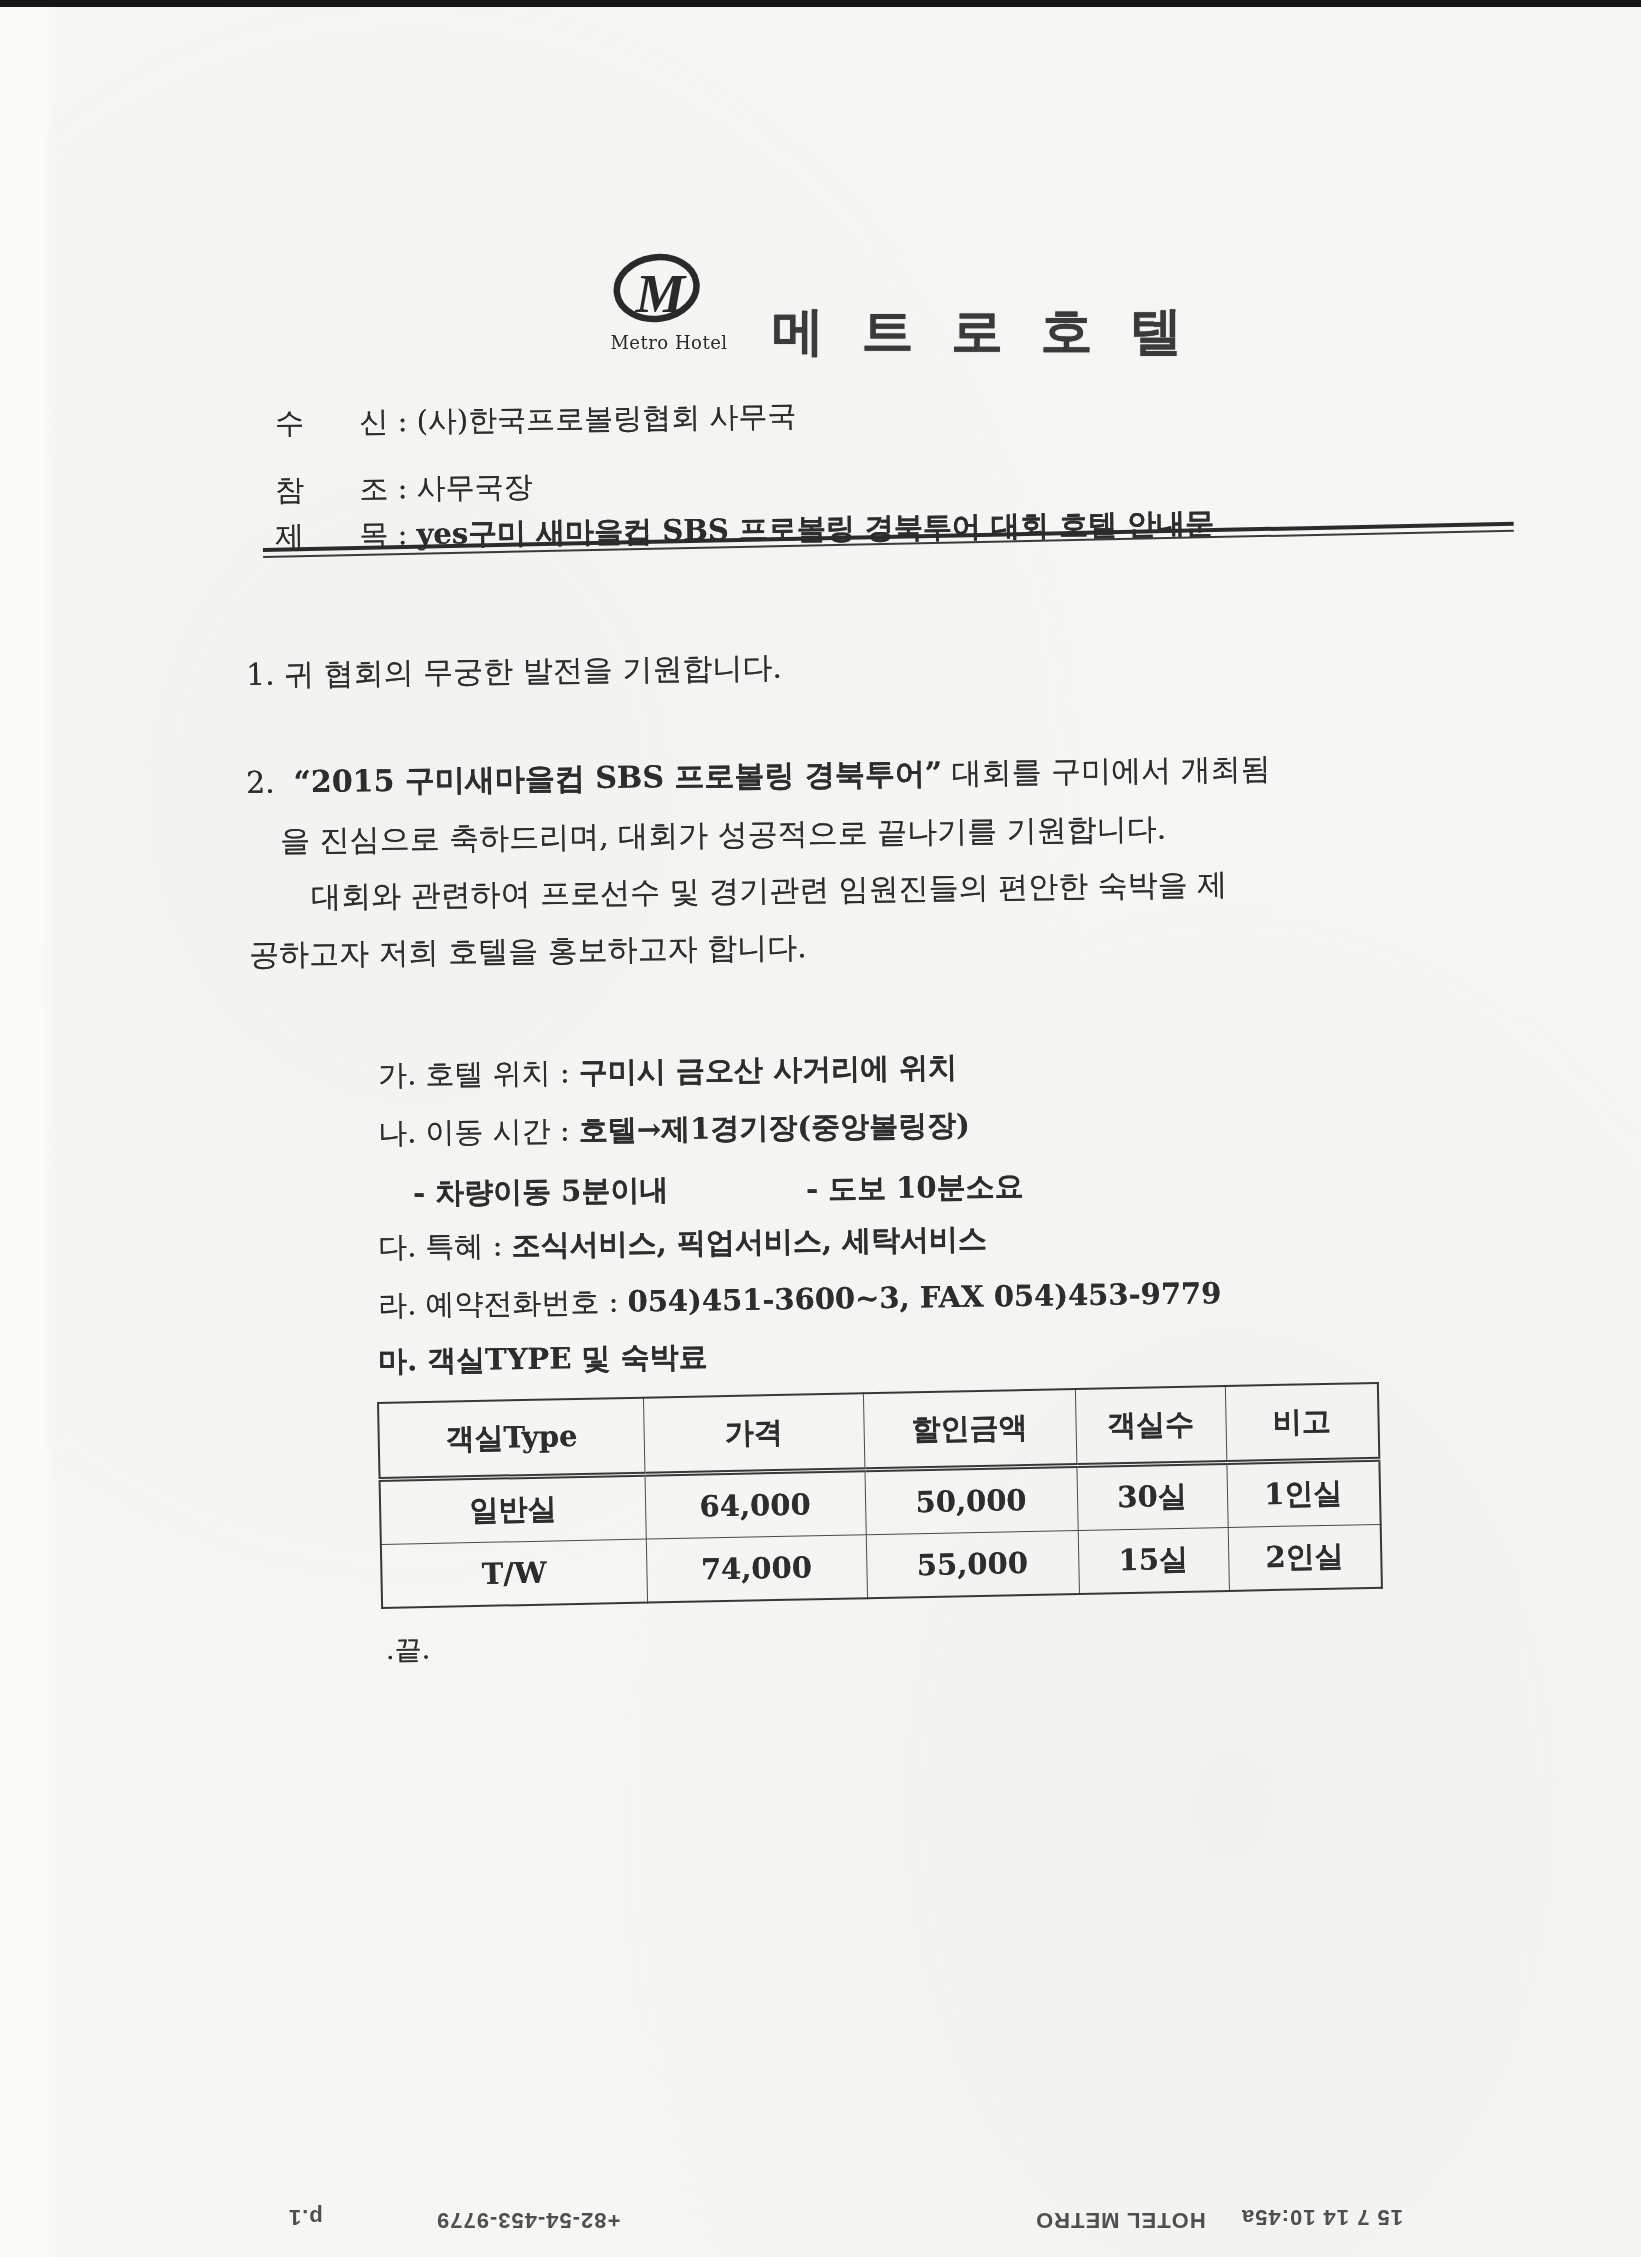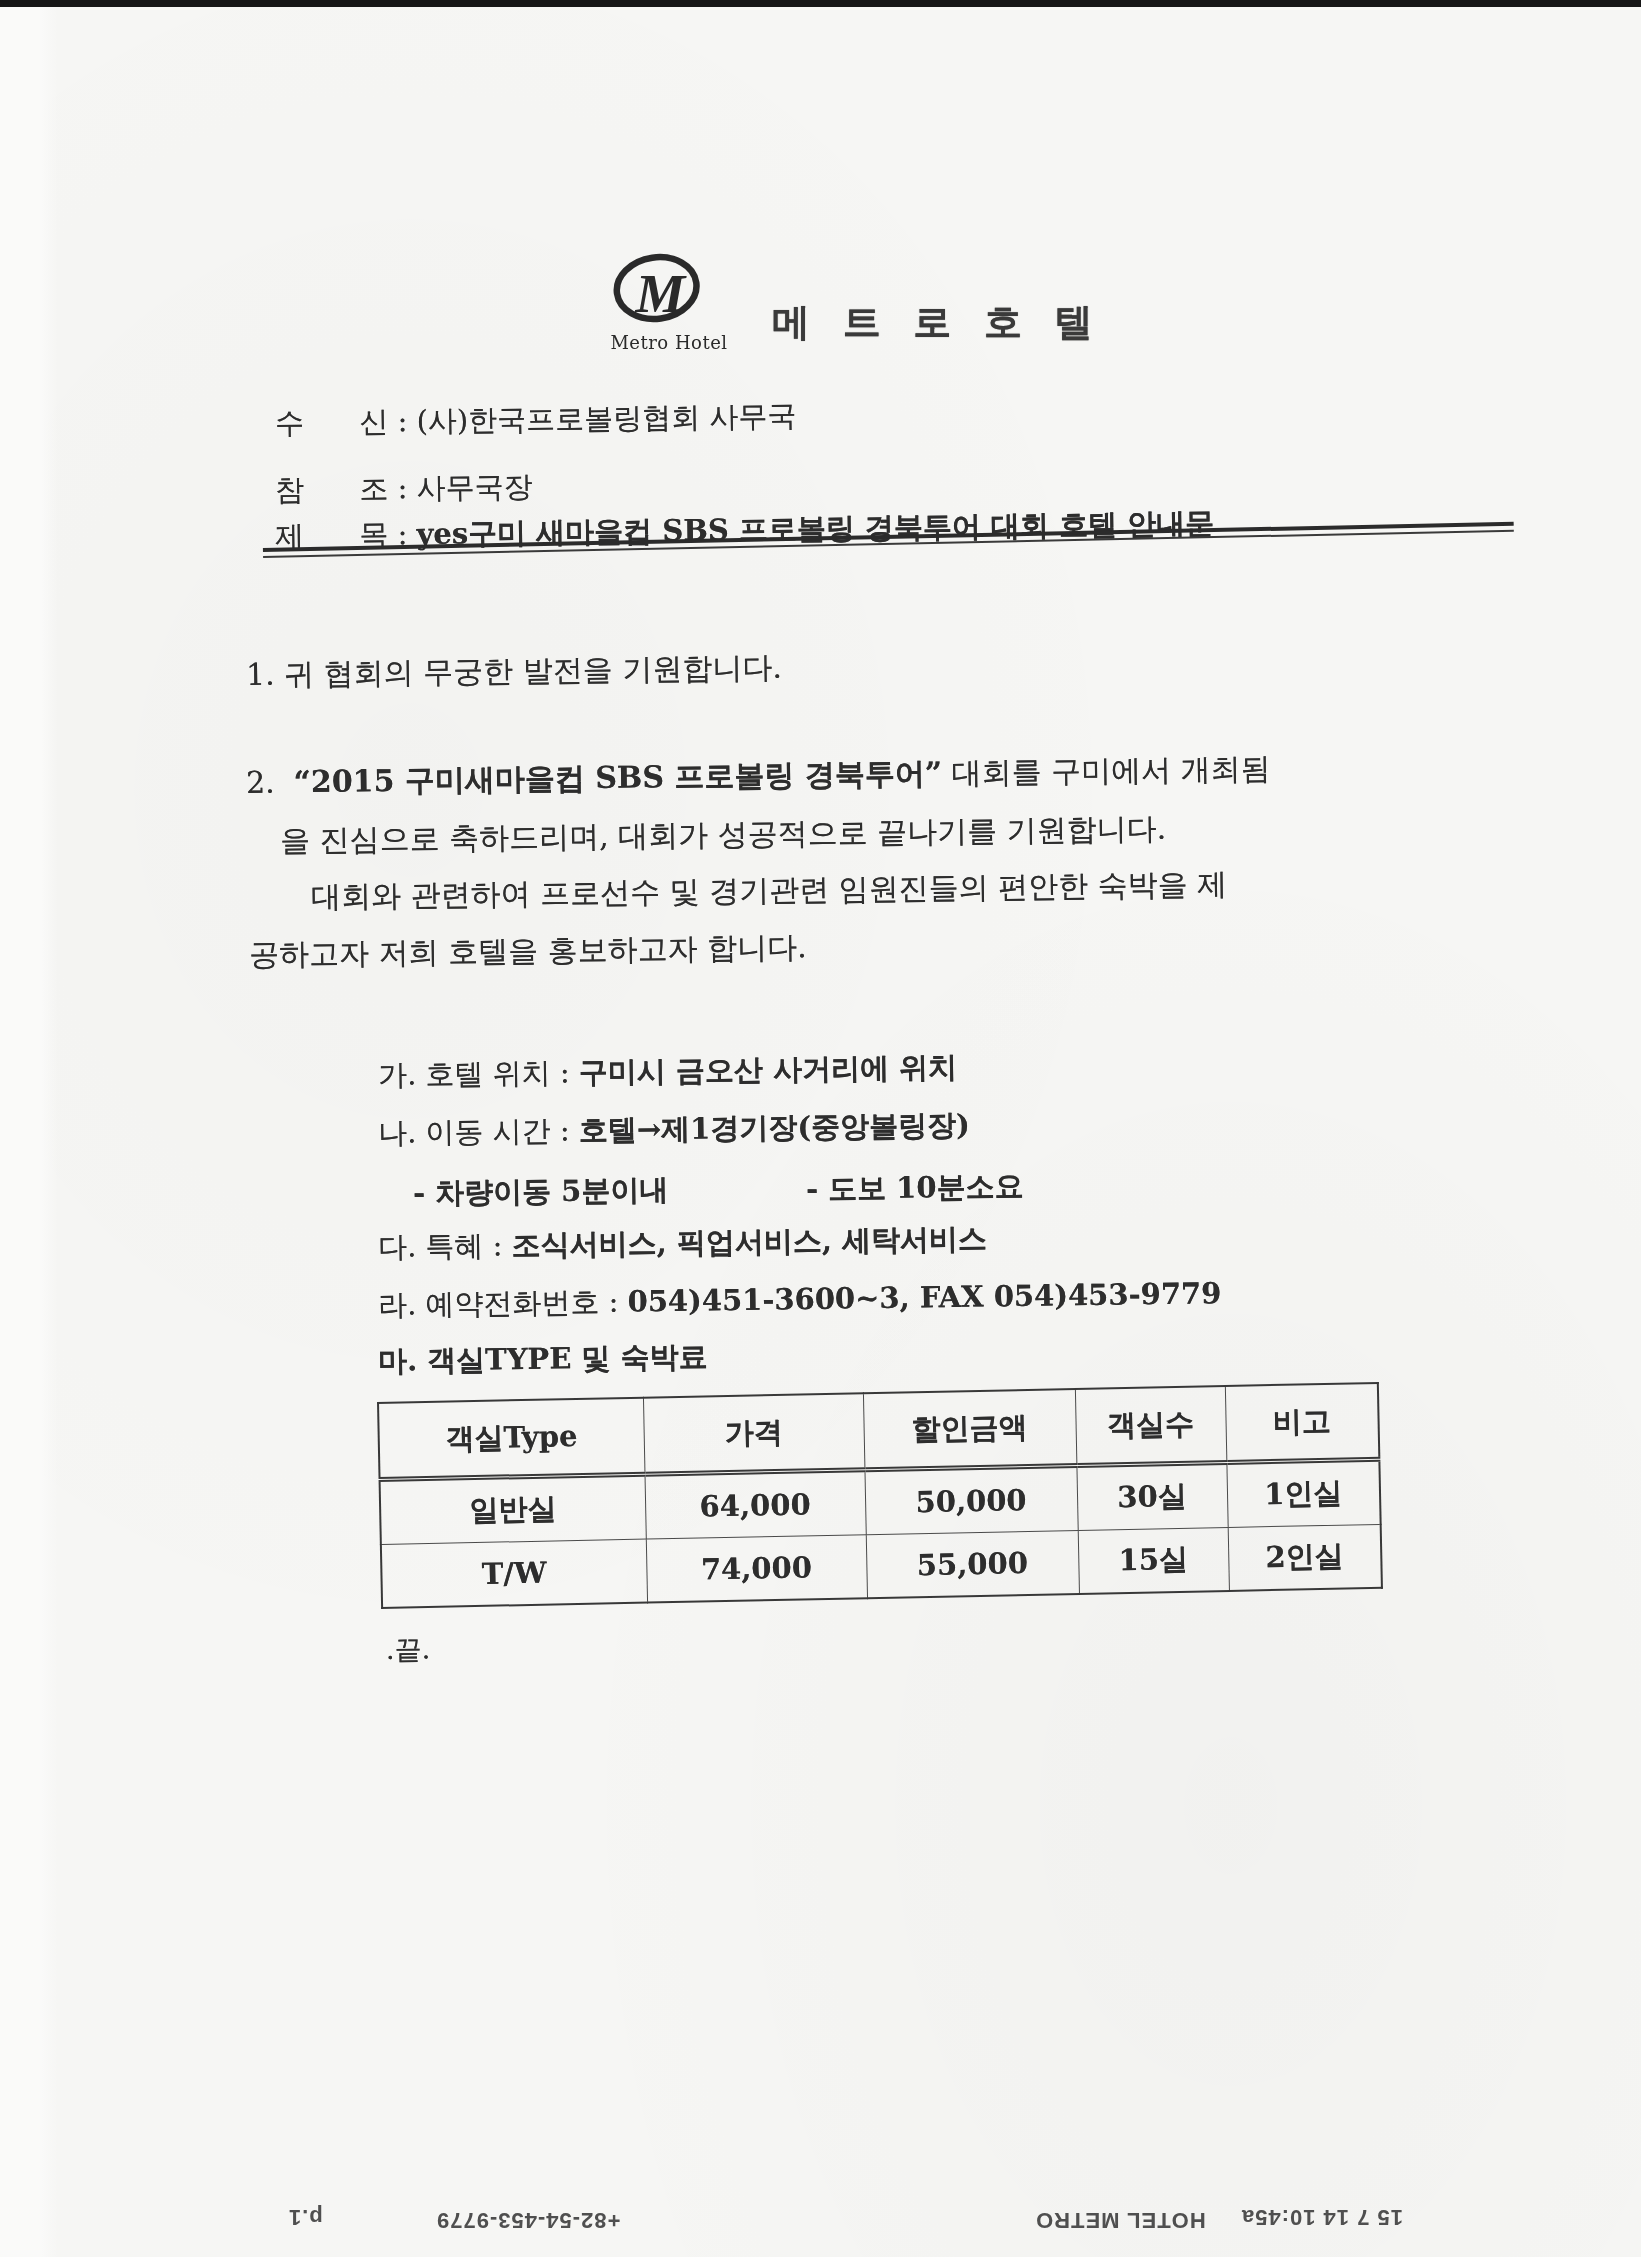--- a/index.html
+++ b/index.html
@@ -16,21 +16,21 @@
     font-family:"DejaVu Serif","Liberation Serif",serif;
     color:#2d2d2d;
   }
   .scan-edge{position:absolute;top:0;left:0;width:100%;height:6.8px;background:#161616;}
   .abs{position:absolute;}
   .line{position:absolute;white-space:pre;font-size:29px;line-height:1.2;color:#2d2d2d;
         text-shadow:0 0 0.6px rgba(45,45,45,0.75);}
   .tilt{transform:rotate(-0.8deg);transform-origin:left center;}
   .b{font-weight:700;}
   .sb{font-weight:600;}
-  .brand-ko{font-size:38px;font-weight:700;letter-spacing:9.7px;white-space:pre;color:#3a3a3a;
+  .brand-ko{font-size:52px;font-weight:700;letter-spacing:9.7px;white-space:pre;color:#3a3a3a;
             text-shadow:0 0 0.8px rgba(58,58,58,0.8);text-align:center;}
   .brand-en{font-size:18px;font-weight:400;letter-spacing:0.5px;color:#2a2a2a;text-align:center;width:174px;}
   .subject-rule{
     position:absolute;left:263px;top:548px;width:1251px;height:3.9px;
     border-top:4.8px solid #2b2b2b;border-bottom:2.9px solid #3a3a3a;
     transform:rotate(-1.2deg);transform-origin:left center;
   }
   table.rooms{
     position:absolute;left:377px;top:1402px;width:1002px;
     border-collapse:collapse;table-layout:fixed;

